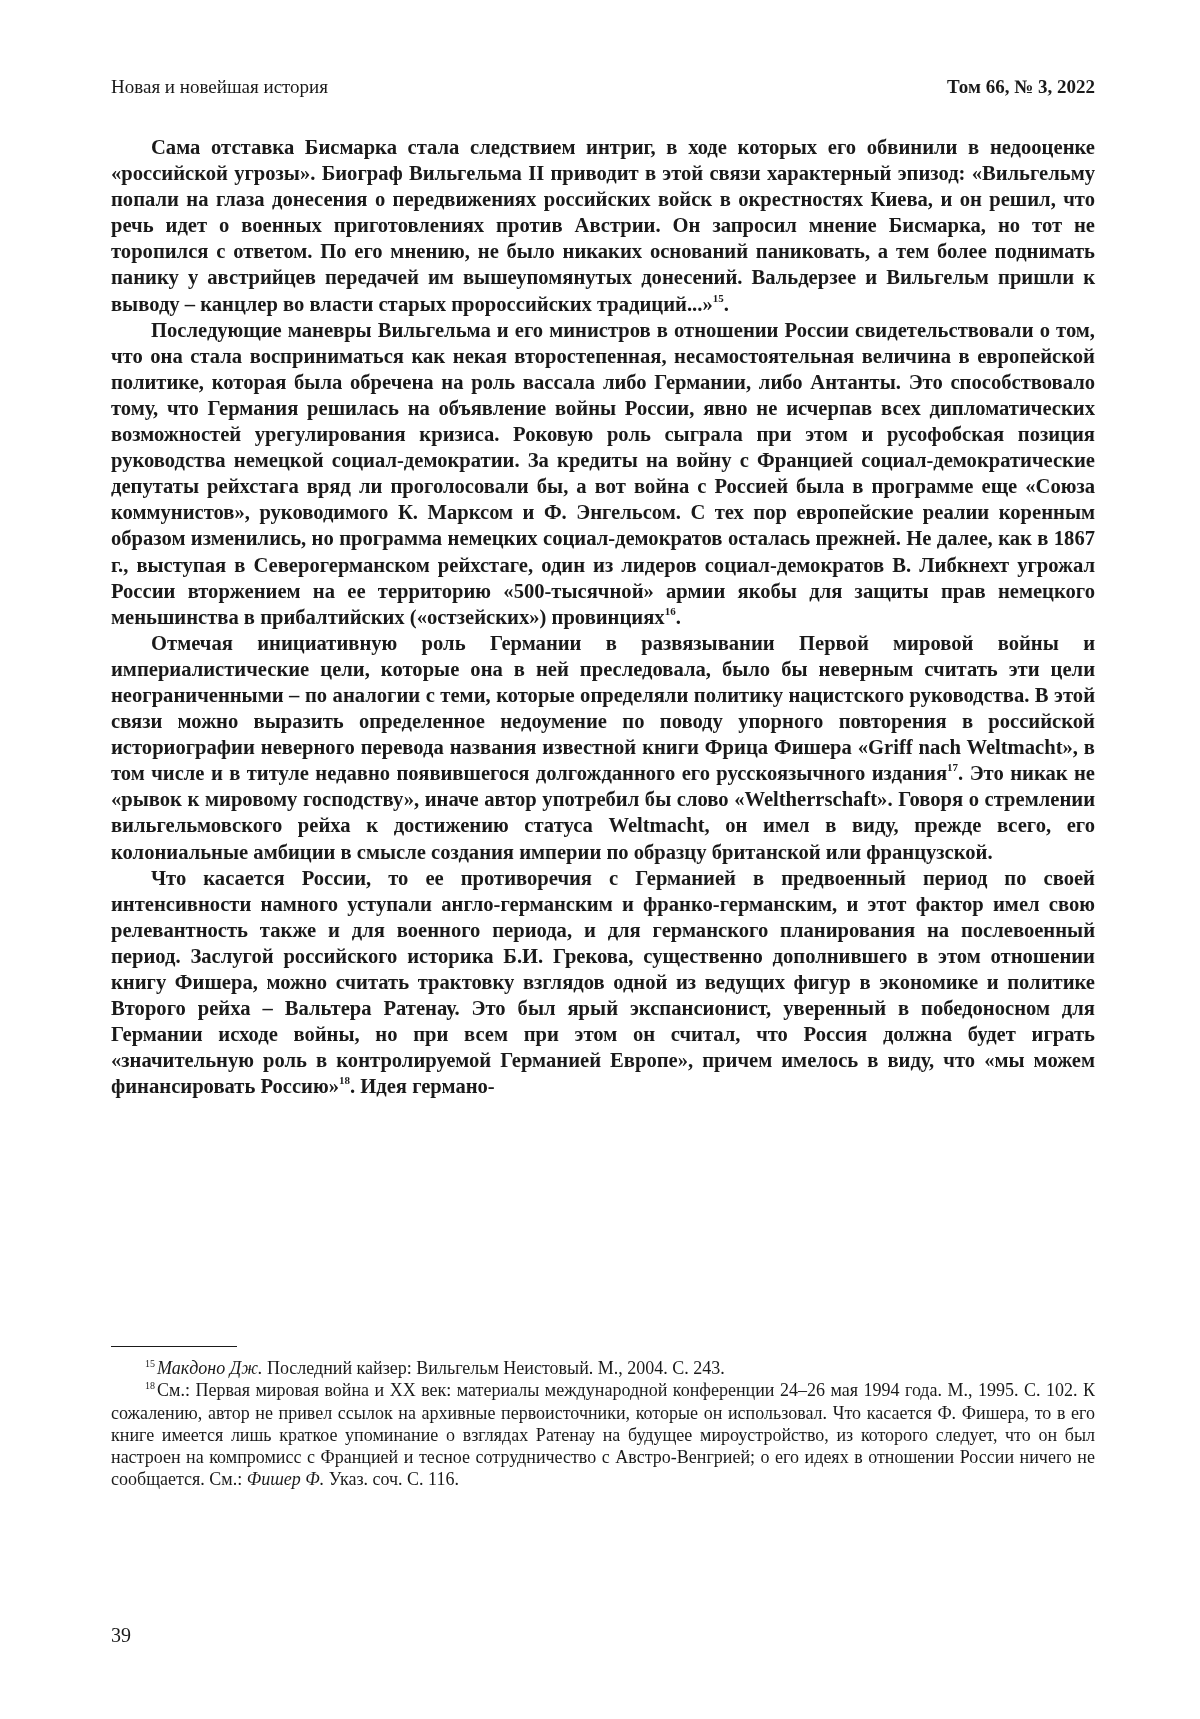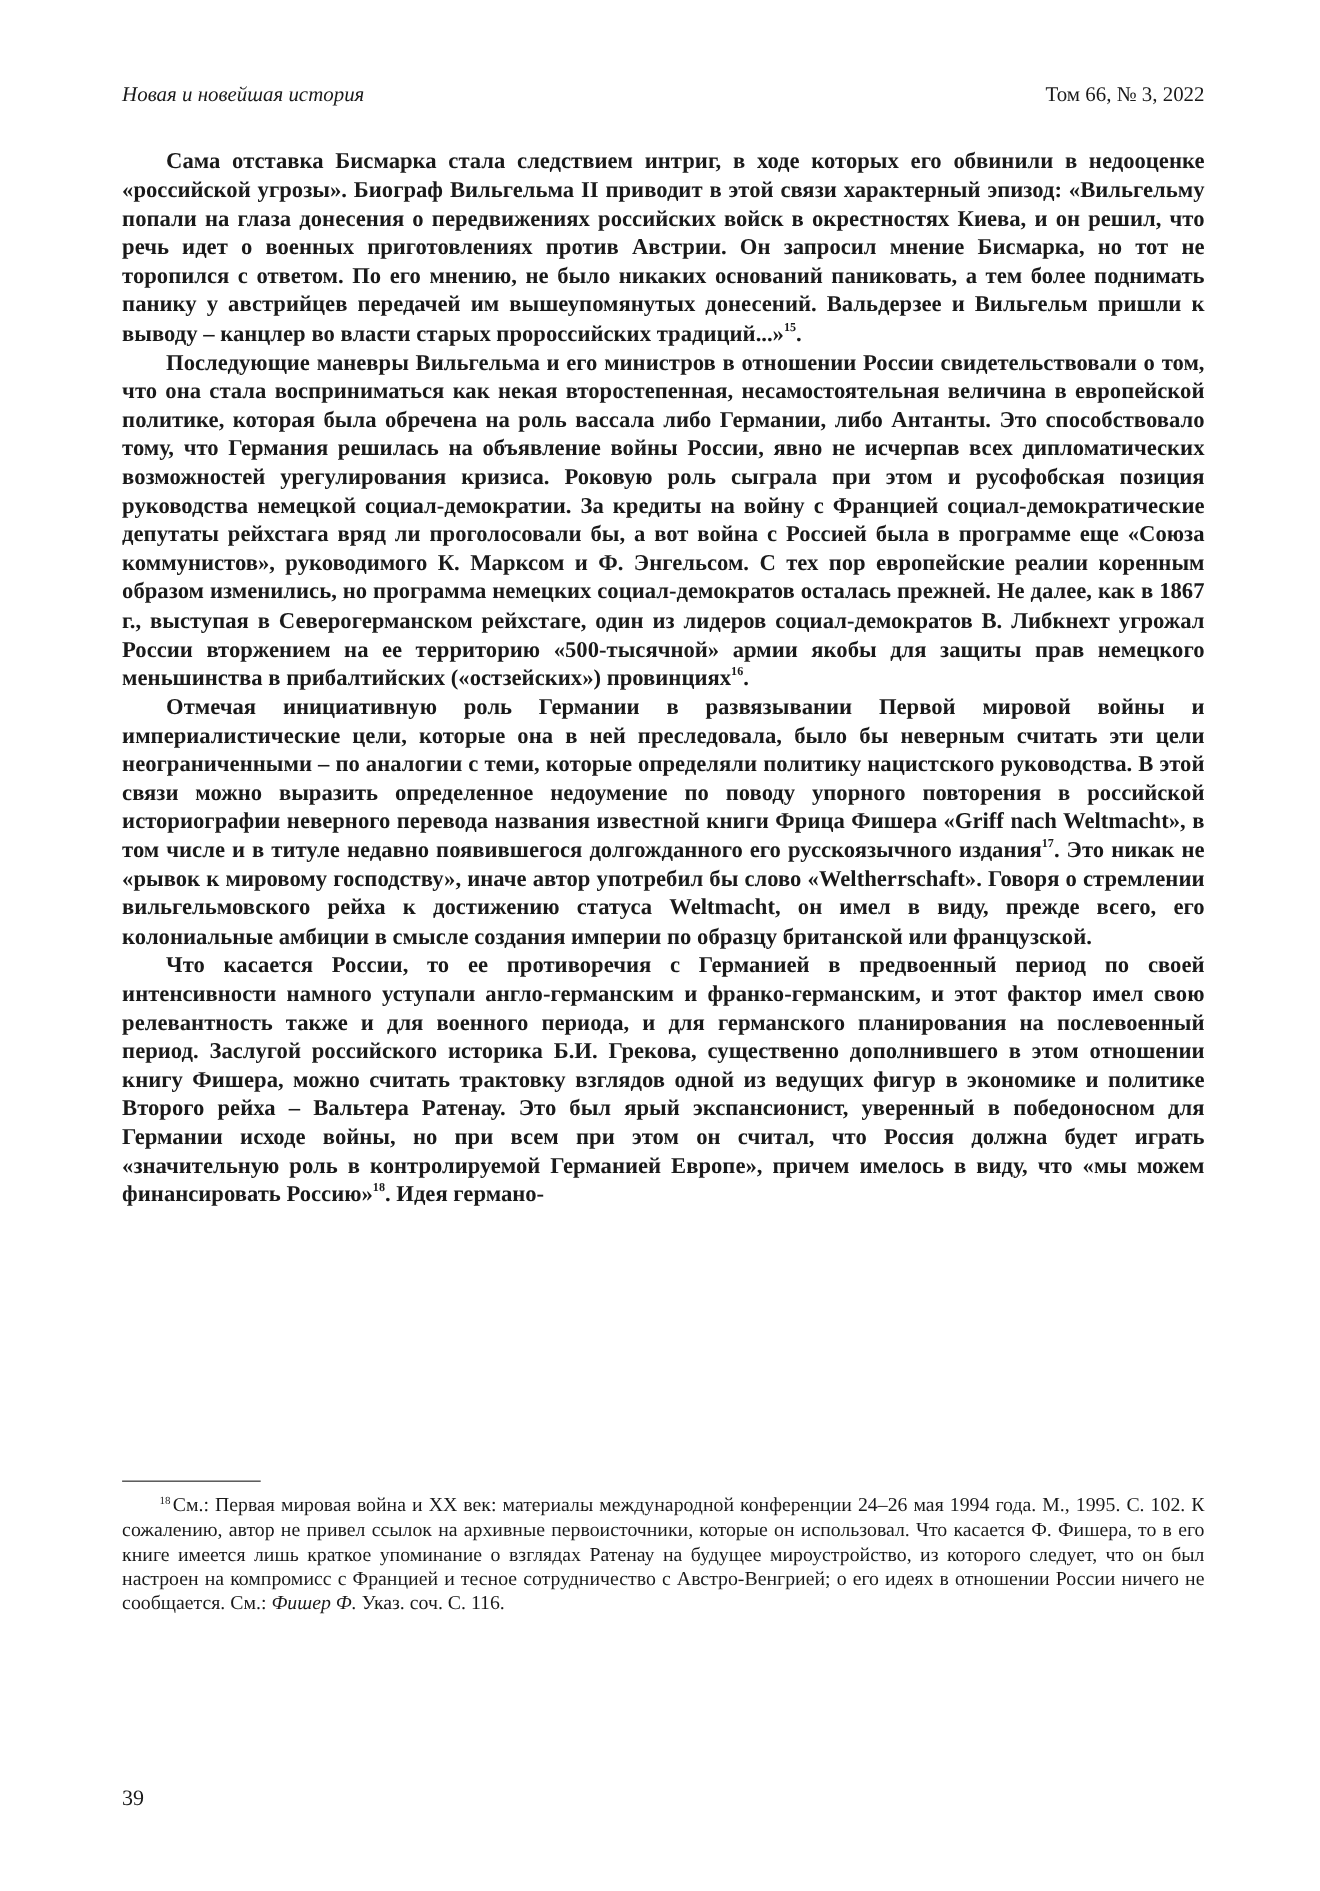--- a/index.html
+++ b/index.html
@@ -26,25 +26,25 @@
       top: 74px;
       left: 0;
       width: 984px;
       height: 26px;
       font-size: 19px;
       line-height: 26px;
     }
     .running-header .journal {
       position: absolute;
       left: 0;
-      font-style: italic;
     }
     .running-header .issue {
       position: absolute;
       right: 0;
+      font-weight: bold;
     }
     .body-text {
       position: absolute;
       top: 134px;
       left: 0;
       width: 984px;
       font-size: 20.6px;
       line-height: 26.1px;
       text-align: justify;
       hyphens: manual;
@@ -118,19 +118,22 @@
     </p>
     <p>
       <span>Что касается России, то ее противоречия с Германией в предвоенный период по своей интенсивности намного уступали англо-германским и франко-германским, и этот фактор имел свою релевантность также и для военного периода, и для германского планирования на послевоенный период. Заслугой российского историка Б.И. Грекова, существенно дополнившего в этом отношении книгу Фишера, можно считать трактовку взглядов одной из ведущих фигур в экономике и политике Второго рейха – Вальтера Ратенау. Это был ярый экспансионист, уверенный в победоносном для Германии исходе войны, но при всем при этом он считал, что Россия должна будет играть «значительную роль в контролируемой Германией Европе», причем имелось в виду, что «мы можем финансировать Россию»</span><sup>18</sup><span>. Идея германо-</span>
     </p>
   </div>
 
   <div class="fn-separator"></div>
 
   <div class="footnotes">
     <p>
+      <sup>15</sup><span class="author">Макдоно Дж.</span><span> Последний кайзер: Вильгельм Неистовый. М., 2004. С. 243.</span>
+    </p>
+    <p>
       <sup>18</sup><span>См.: Первая мировая война и XX век: материалы международной конференции 24–26 мая 1994 года. М., 1995. С. 102. К сожалению, автор не привел ссылок на архивные первоисточники, которые он использовал. Что касается Ф. Фишера, то в его книге имеется лишь краткое упоминание о взглядах Ратенау на будущее мироустройство, из которого следует, что он был настроен на компромисс с Францией и тесное сотрудничество с Австро-Венгрией; о его идеях в отношении России ничего не сообщается. См.: </span><span class="author">Фишер Ф.</span><span> Указ. соч. С. 116.</span>
     </p>
   </div>
 
   <div class="page-number">39</div>
 
 </div>
 
 </body></html>

